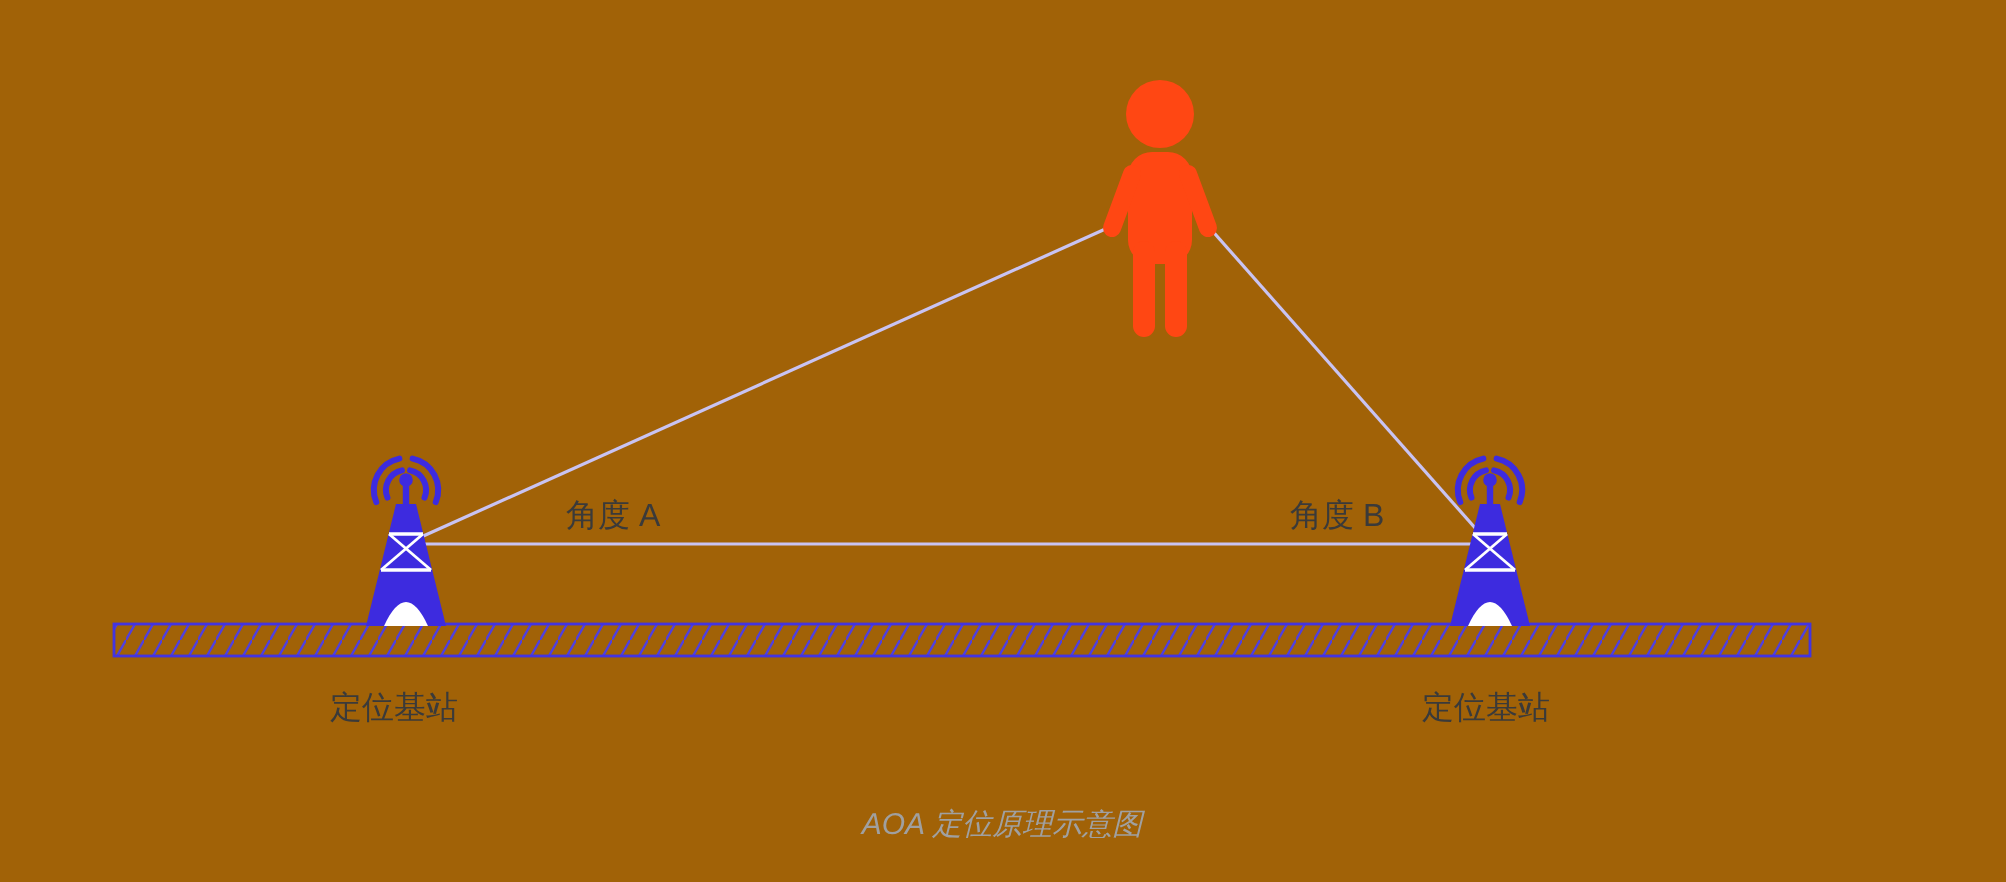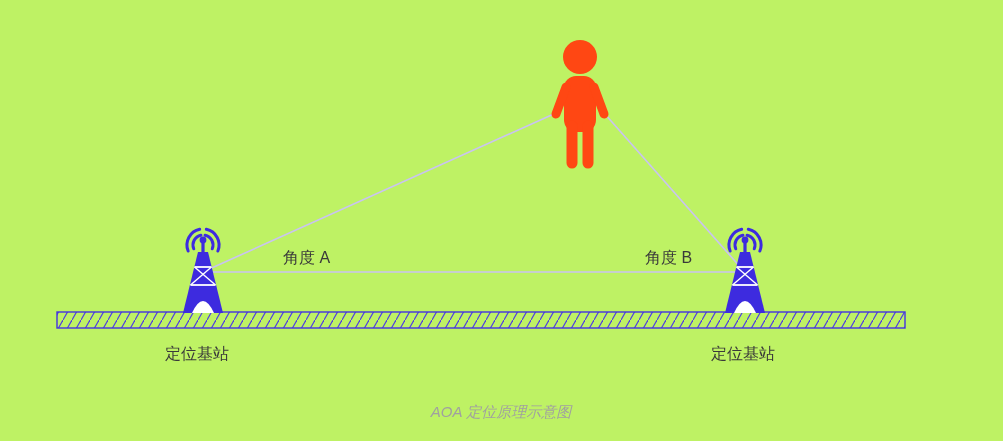--- a/index.html
+++ b/index.html
@@ -1,19 +1,19 @@
 <!DOCTYPE html>
 <html><head>
 <meta charset="utf-8">
 <style>
   html,body{margin:0;padding:0;background:#ffffff;}
   .canvas{
     position:relative;
     width:1003px;height:441px;
-    background:#bef264;
+    background:#a16207;
     font-family:"Liberation Sans", sans-serif;
     overflow:hidden;
   }
   .canvas svg{position:absolute;left:0;top:0;}
   .ray{stroke:#c9c3f2;stroke-width:1.6;fill:none;}
   .label-text{font-size:16px;fill:#3a3a3a;}
   .station-text{font-size:16px;fill:#3a3a3a;}
   .caption-text{font-size:15px;fill:#a0a0a0;font-style:italic;}
 </style>
 </head>

